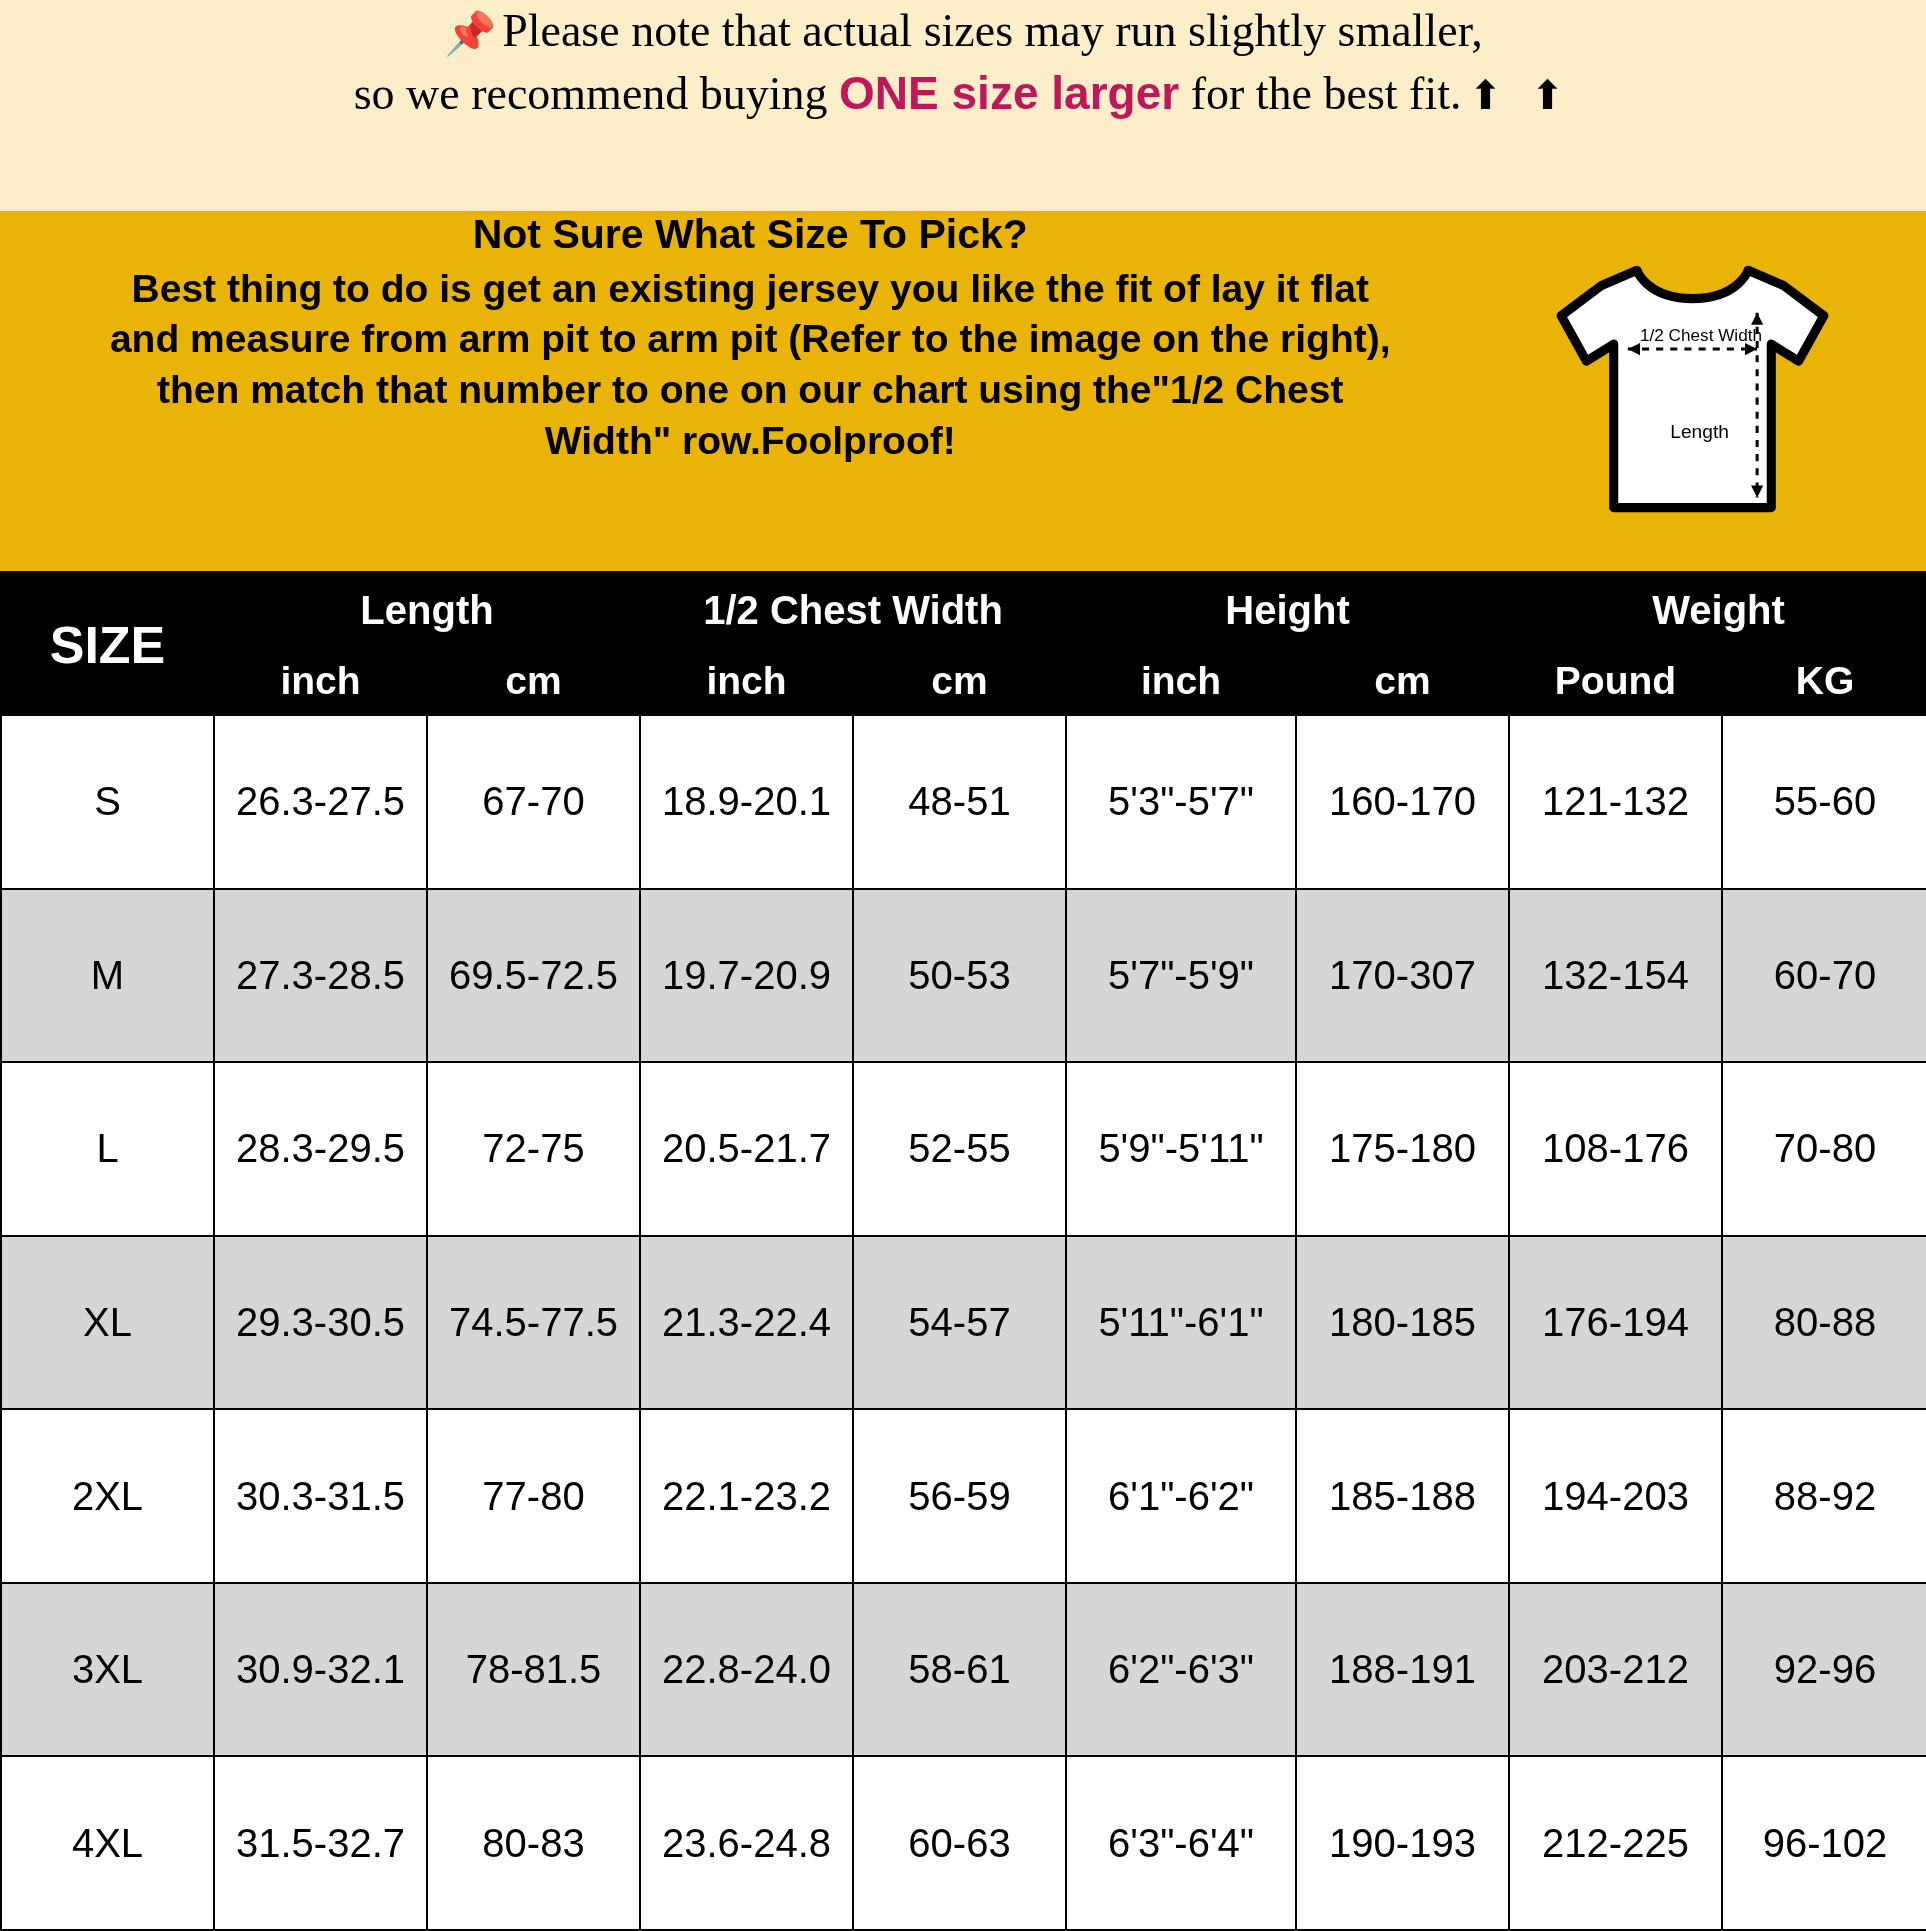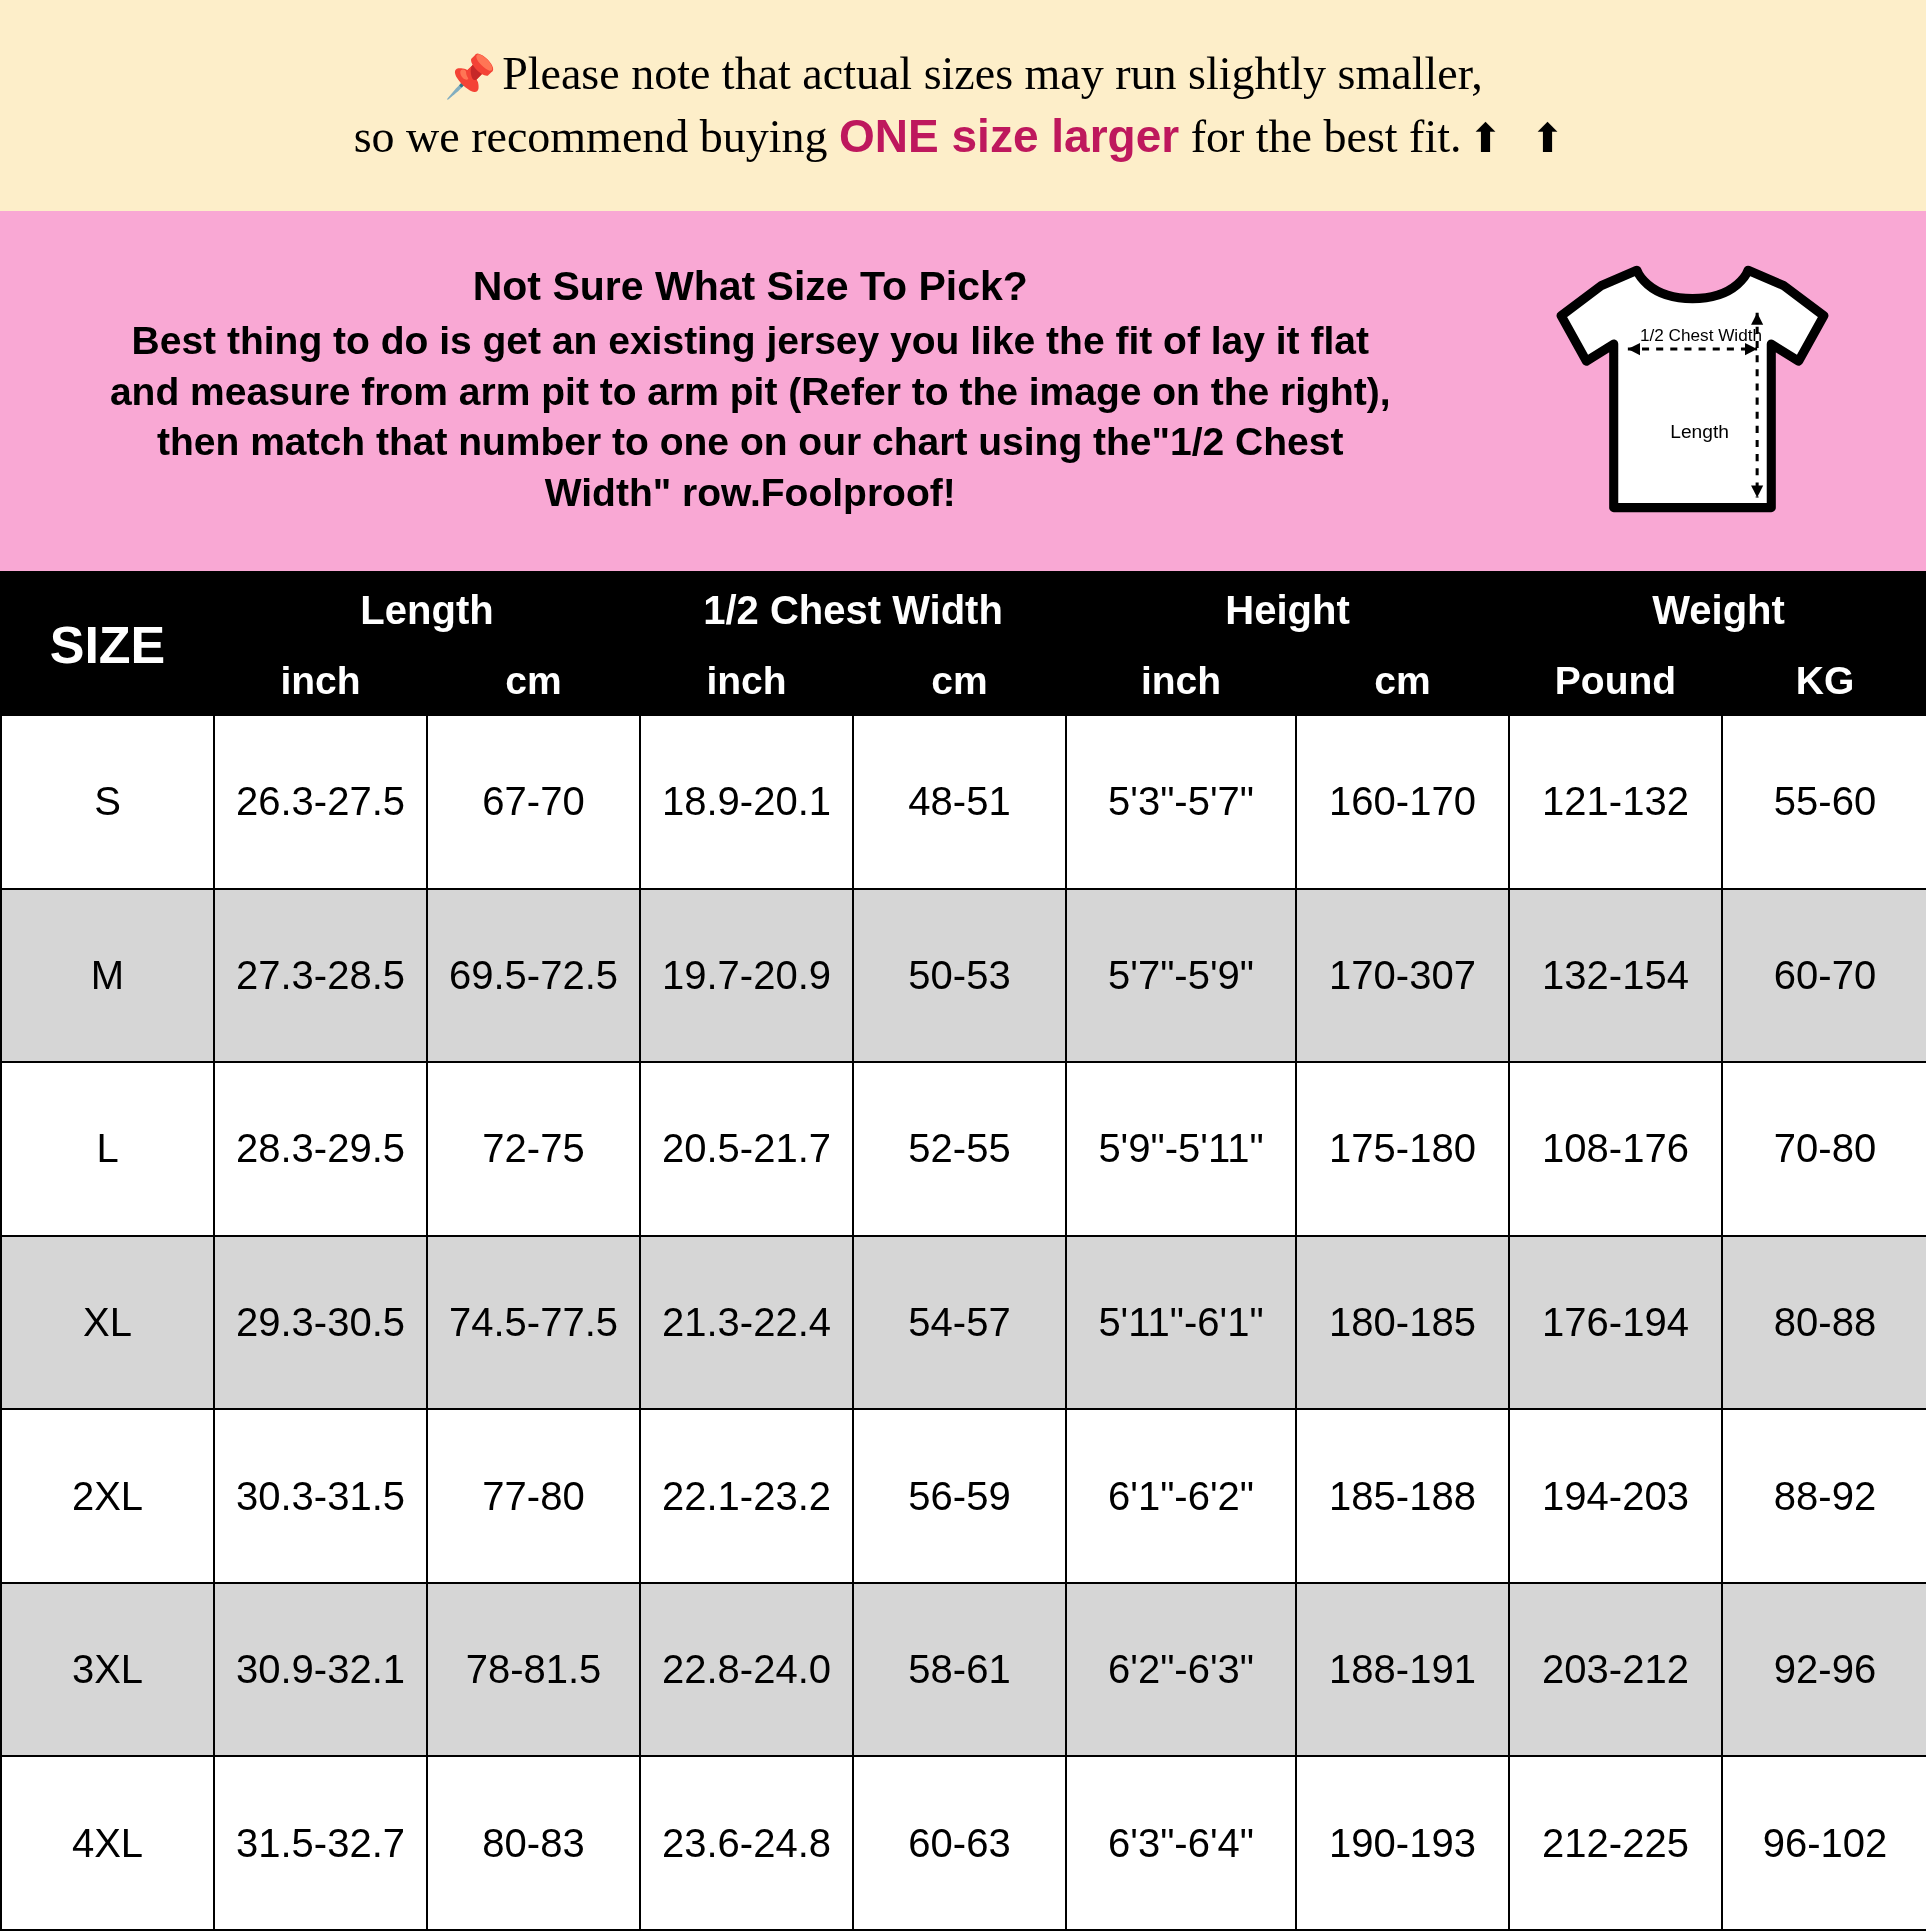--- a/index.html
+++ b/index.html
@@ -40,21 +40,21 @@
   }
 
   
   .note-band {
     background: #fdeec9;
     flex: none;
     height: 211px;
     display: flex;
     flex-direction: column;
     align-items: center;
-    justify-content: center;
+    justify-content: flex-start;
     padding: 0 37px;
     box-sizing: border-box;
   }
   .note-line {
     font-size: 46px;
     color: #000000;
     text-align: center;
     line-height: 1.35;
     font-family: "Liberation Serif", serif;
   }
@@ -73,22 +73,21 @@
     font-size: 40px;
     letter-spacing: 9.2px;
     margin-left: 7.3px;
   }
 
   
   .advice {
     flex: none;
     height: 362px;
     display: flex;
-    align-items: center;
-    background: #f9a8d4;
+    background: #eab308;
     border-bottom: 2.8px solid #000;
     box-sizing: border-box;
   }
   .advice-text {
     flex: 1 1 auto;
     padding: 0 22px 0 27.5px;
     text-align: center;
   }
   .advice-head {
     font-size: 41px;

